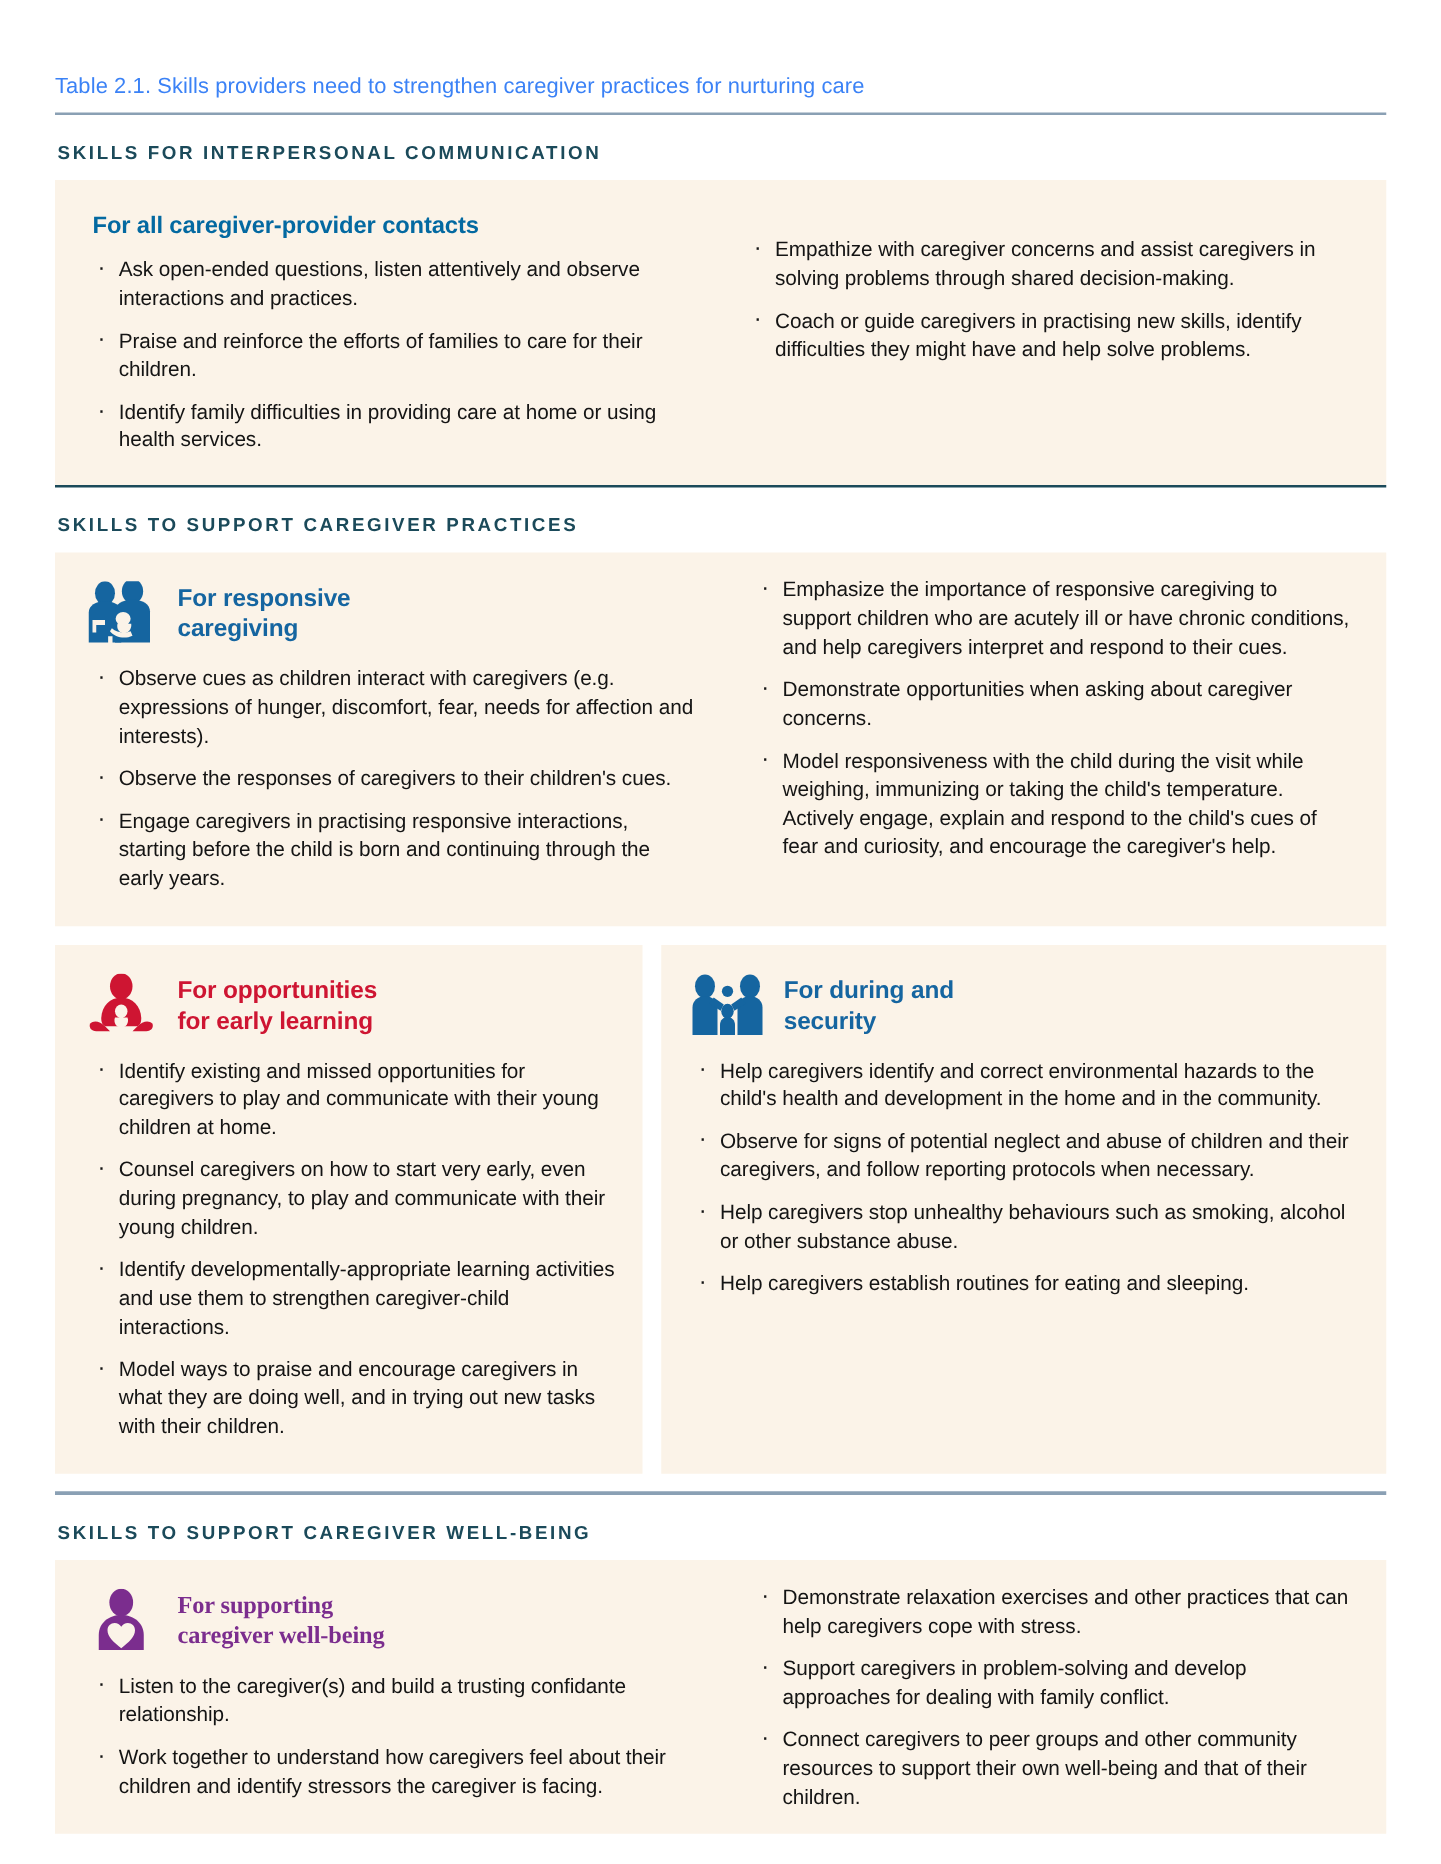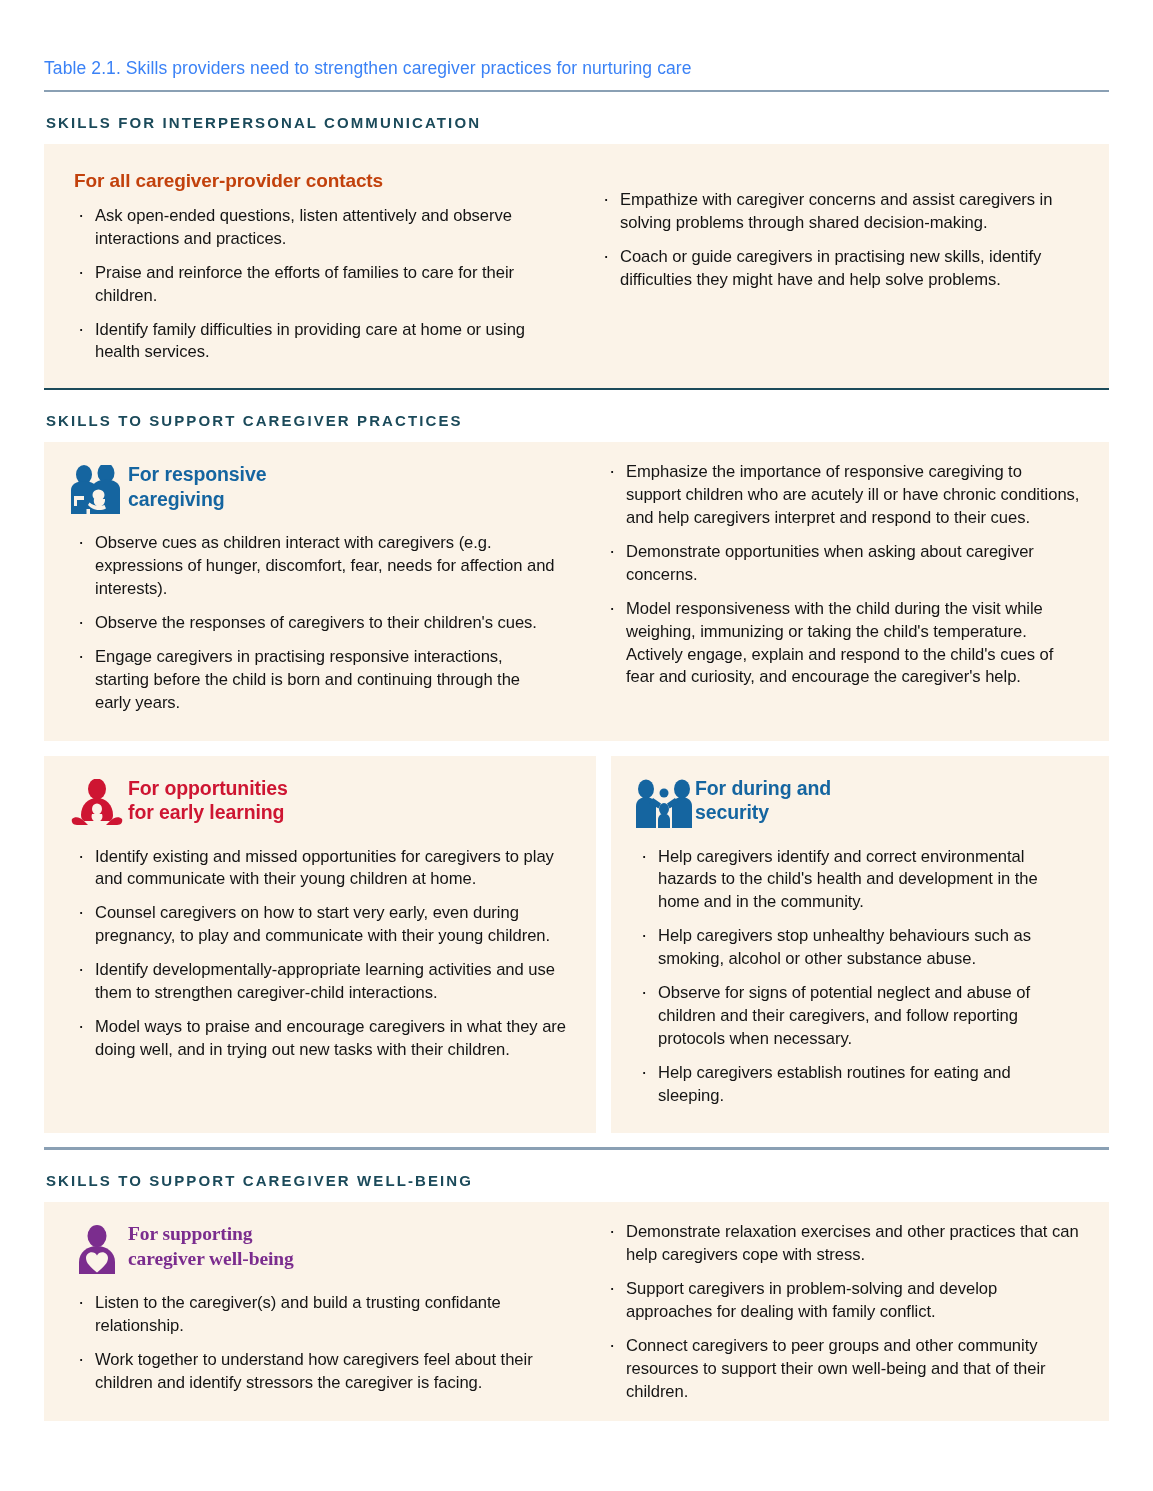--- a/index.html
+++ b/index.html
@@ -64,29 +64,30 @@
   
   .block1 {
     display: flex;
     padding: 26px 0 24px 0;
   }
   .block1 .left  { width: 535px; padding: 0 20px 0 30px; box-sizing: border-box; }
   .block1 .right { flex: 1; padding: 19px 28px 0 20px; box-sizing: border-box; }
   .block-title {
     font-size: 19px;
     font-weight: bold;
-    color: #c2410c;
+    color: #0369a1;
     margin: 0 0 13px 0;
     letter-spacing: -0.1px;
   }
 
   
   .card-head {
     display: flex;
-    align-items: flex-start;
+    align-items: center;
+    gap: 14px;
     padding: 20px 0 12px 22px;
   }
   .card-head .icon-wrap {
     width: 62px;
     height: 58px;
     flex: 0 0 62px;
     display: flex;
     align-items: center;
     justify-content: center;
   }
@@ -129,21 +130,21 @@
 
   .card-body-left  { padding: 0 22px 26px 30px; }
   .card-body-right { padding: 0 30px 26px 26px; }
 
   .block2 { display: flex; padding-top: 0; }
   .b2-left  { width: 535px; box-sizing: border-box; }
   .b2-right { flex: 1; box-sizing: border-box; padding-top: 19px; }
 
   .pairrow { display: flex; gap: 15px; margin-top: 15px; }
   .pair-card { background: #fbf3e8; box-sizing: border-box; }
-  .pair-left  { width: 552px; }
+  .pair-left  { width: 470px; }
   .pair-right { flex: 1; }
 
   .block4 { display: flex; }
   .b4-left  { width: 535px; box-sizing: border-box; }
   .b4-right { flex: 1; box-sizing: border-box; padding-top: 19px; }
   .spacer-14 { height: 14px; }
 </style>
 </head>
 <body>
 
@@ -272,22 +273,22 @@
           </svg>
         </span>
         <span class="head-text head-blue">
           <span>For during and</span><br>
           <span>security</span>
         </span>
       </div>
       <div class="card-body-right">
         <ul class="blist">
           <li>Help caregivers identify and correct environmental hazards to the child's health and development in the home and in the community.</li>
+          <li>Observe for signs of potential neglect and abuse of children and their caregivers, and follow reporting protocols when necessary.</li>
           <li>Help caregivers stop unhealthy behaviours such as smoking, alcohol or other substance abuse.</li>
-          <li>Observe for signs of potential neglect and abuse of children and their caregivers, and follow reporting protocols when necessary.</li>
           <li>Help caregivers establish routines for eating and sleeping.</li>
         </ul>
       </div>
     </div>
 
   </div>
 
   <div class="spacer-14"></div>
   <div class="rule-steel"></div>
 

